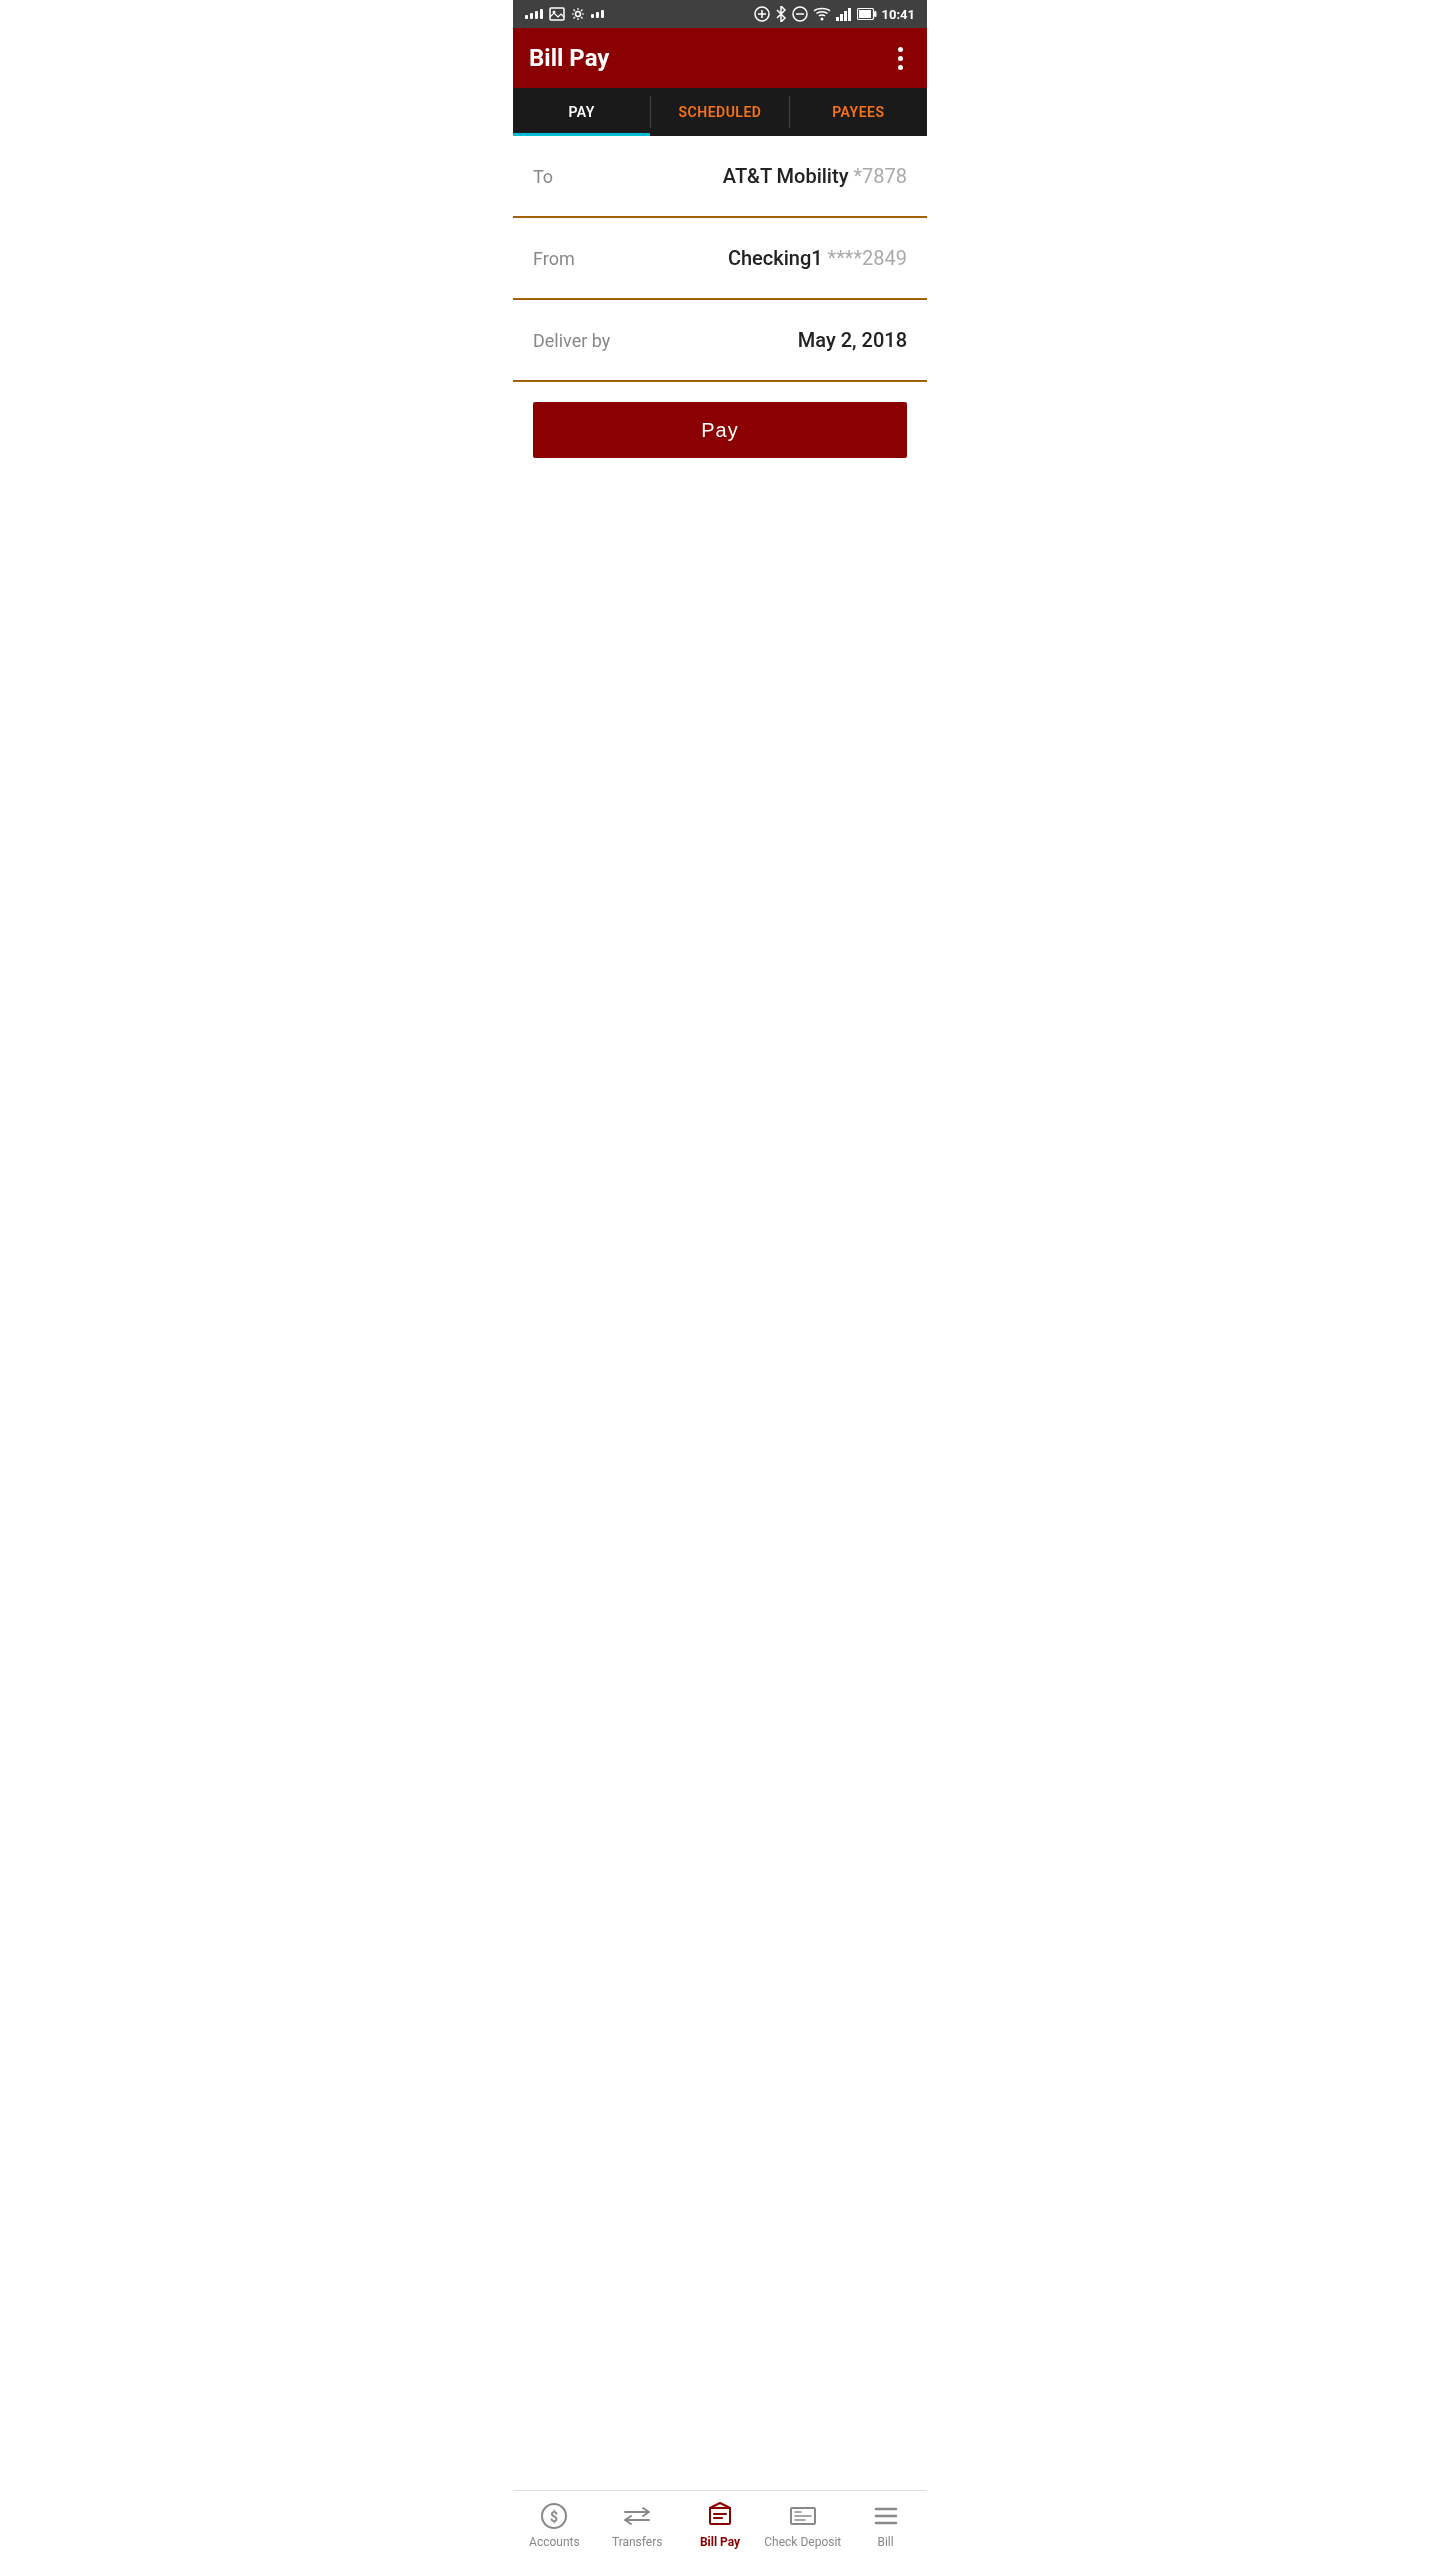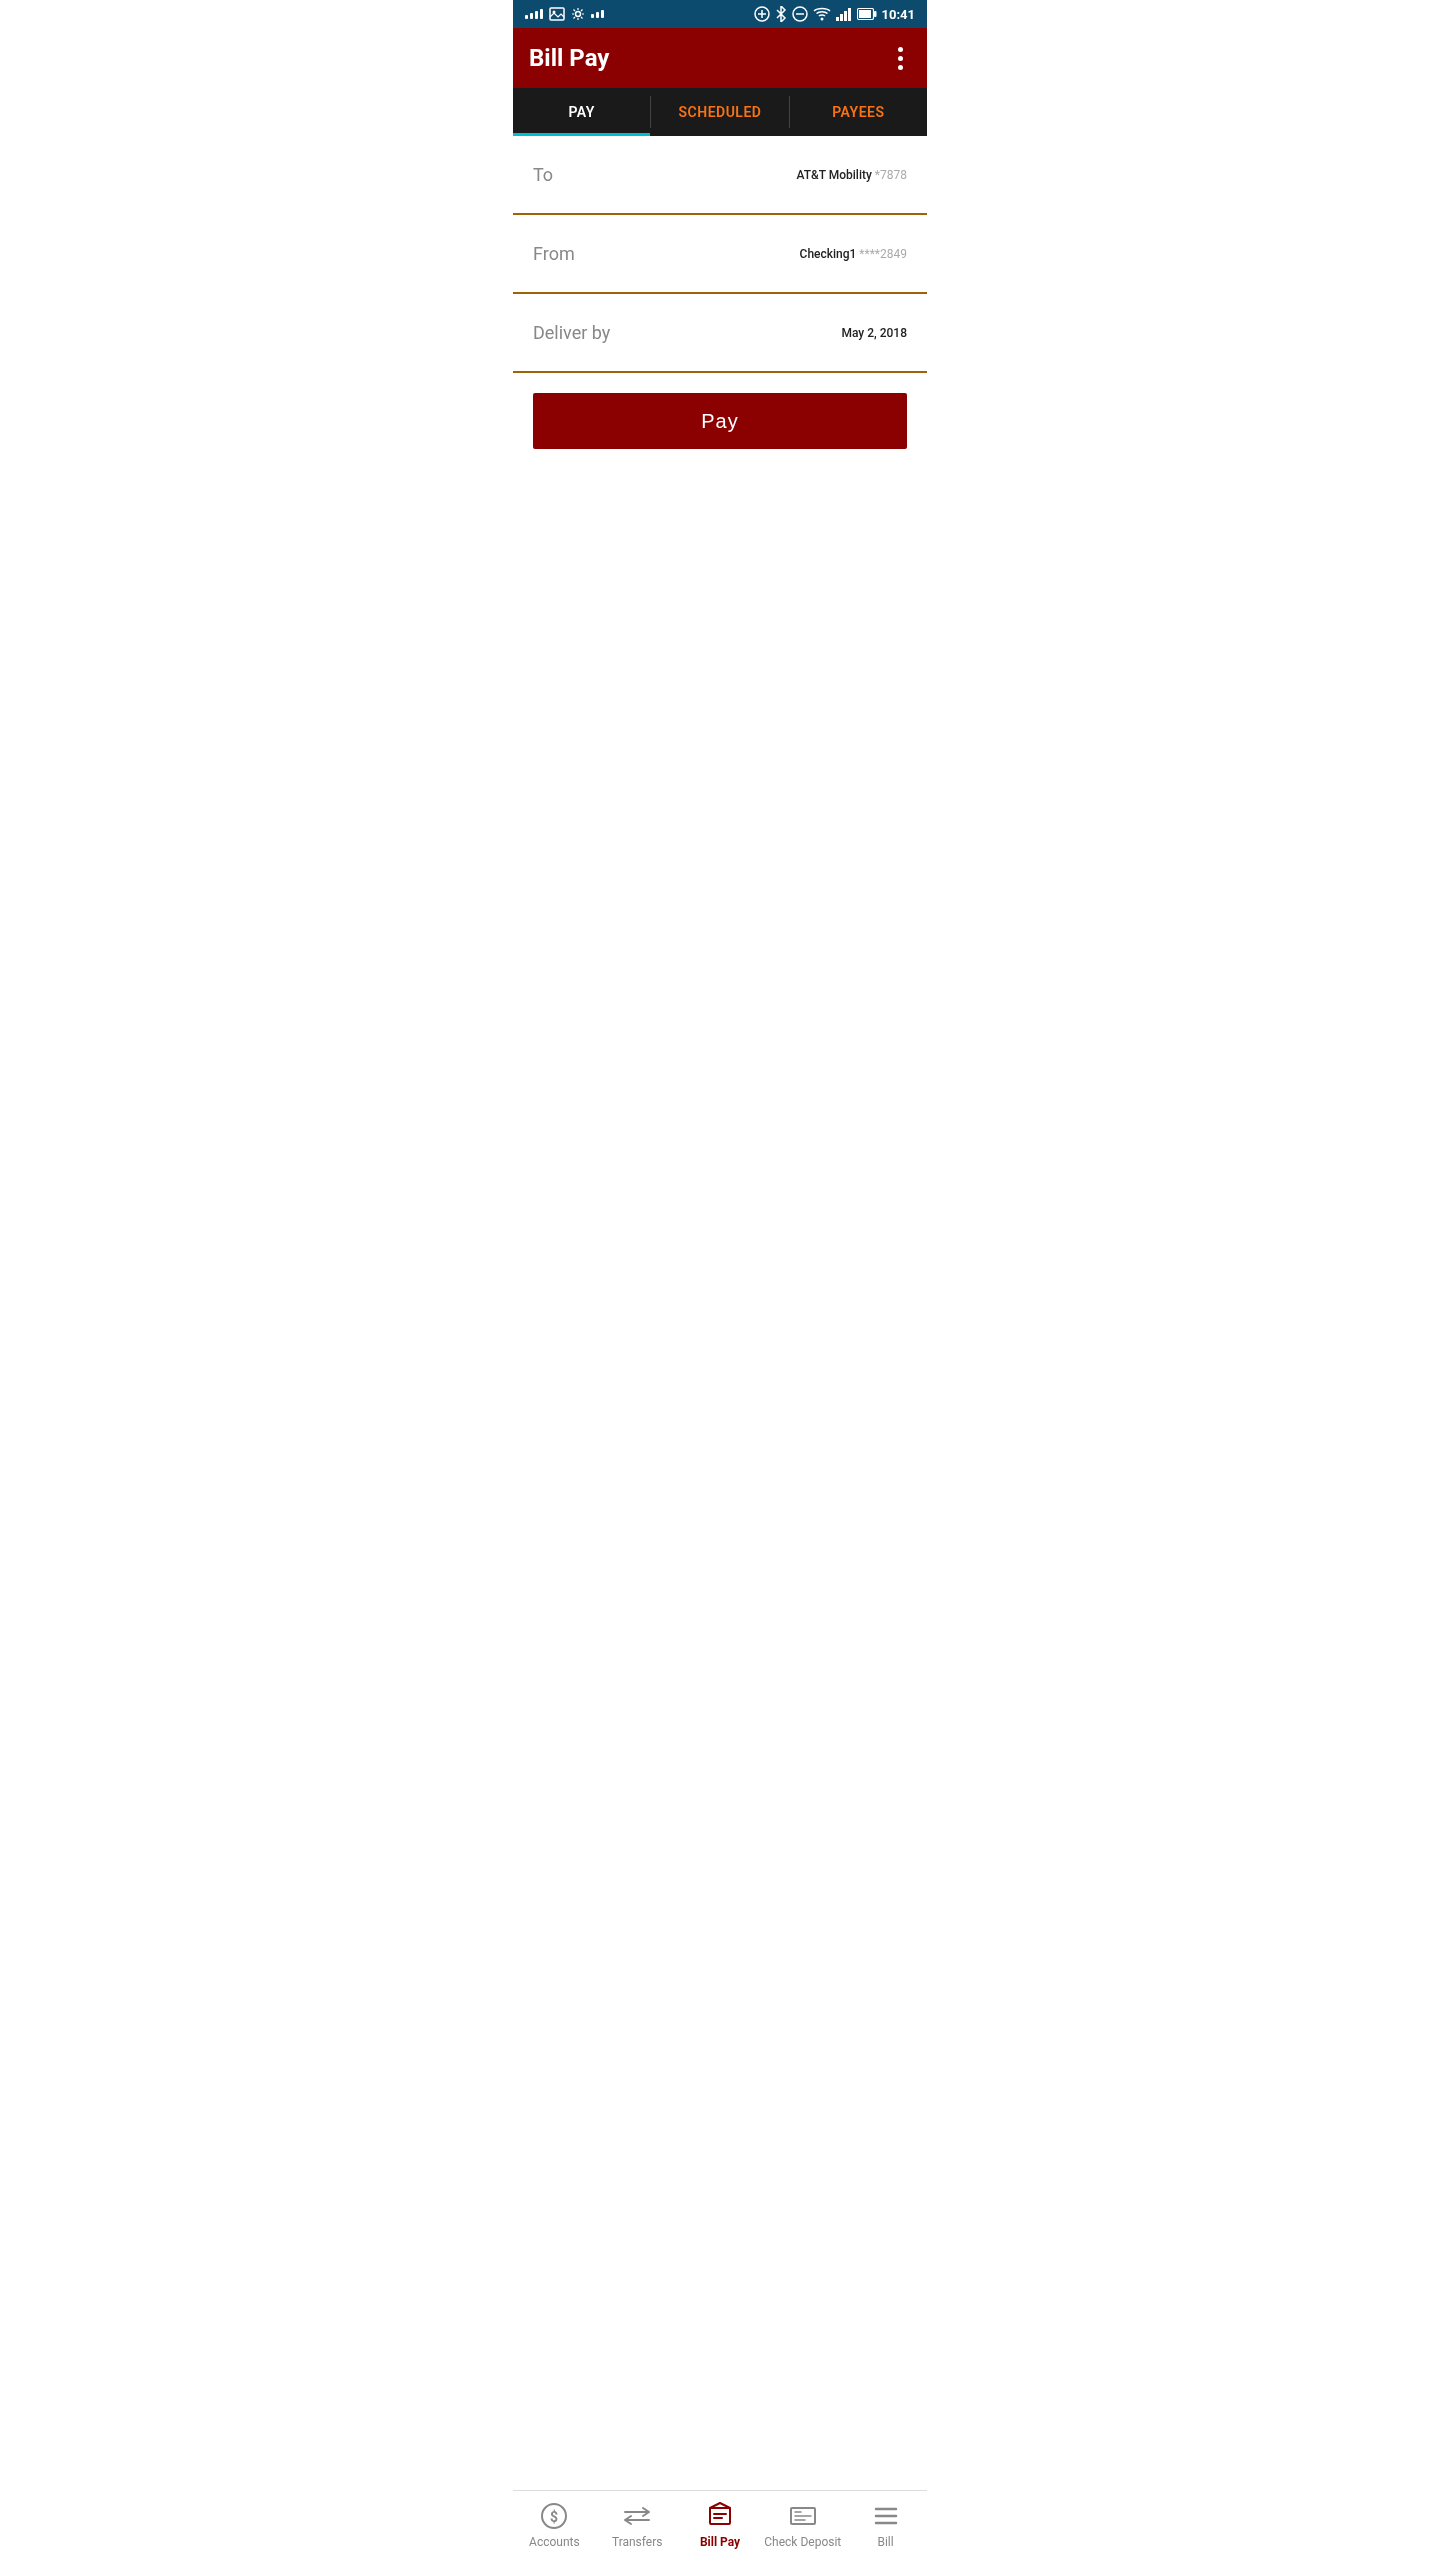--- a/index.html
+++ b/index.html
@@ -14,21 +14,21 @@
       background: #fff;
       width: 414px;
       min-height: 736px;
       margin: 0 auto;
       position: relative;
       overflow-x: hidden;
     }
 
     
     .status-bar {
-      background: #0c4a6e;
+      background: #404040;
       color: #fff;
       height: 28px;
       display: flex;
       align-items: center;
       justify-content: space-between;
       padding: 0 12px;
       font-size: 12px;
     }
 
     .status-left {
@@ -151,21 +151,21 @@
       padding: 28px 20px;
       border-bottom: 2px solid #a16207;
     }
 
     .form-label {
       font-size: 18px;
       color: #888;
     }
 
     .form-value {
-      font-size: 12px;
+      font-size: 20px;
       color: #222;
       font-weight: 500;
       text-align: right;
     }
 
     .form-value .muted {
       color: #aaa;
       font-weight: 400;
     }
 

